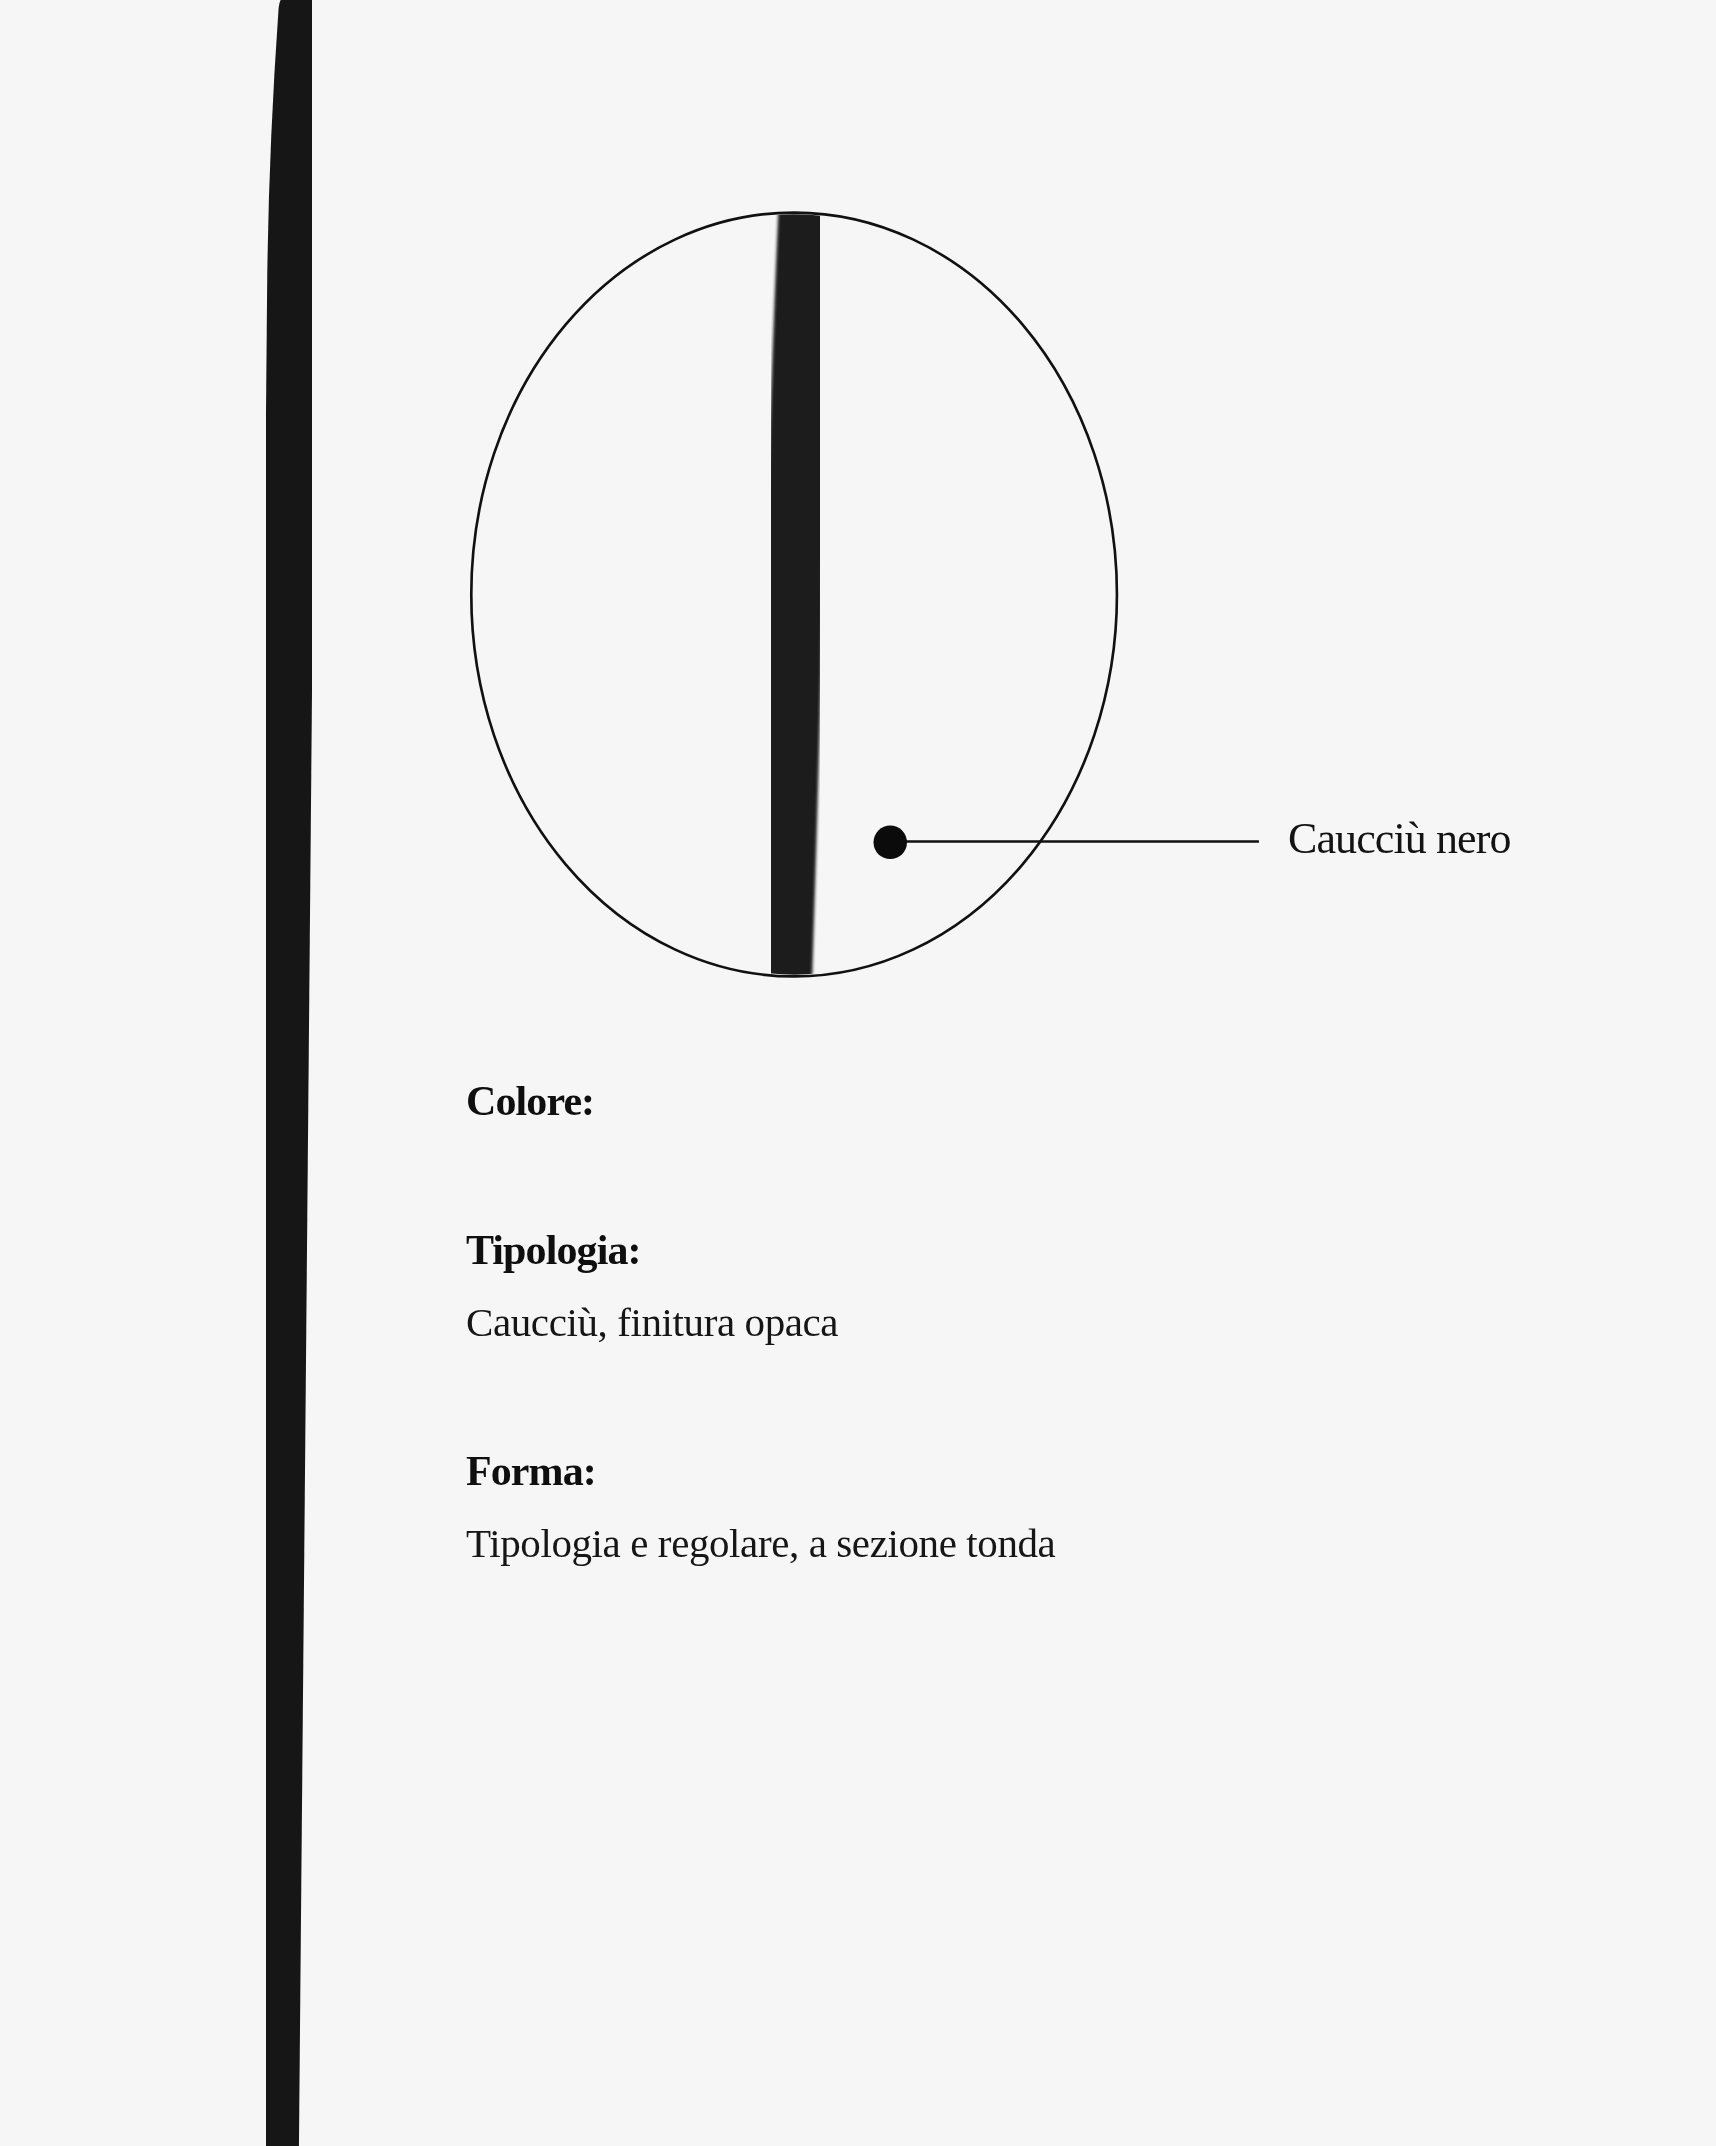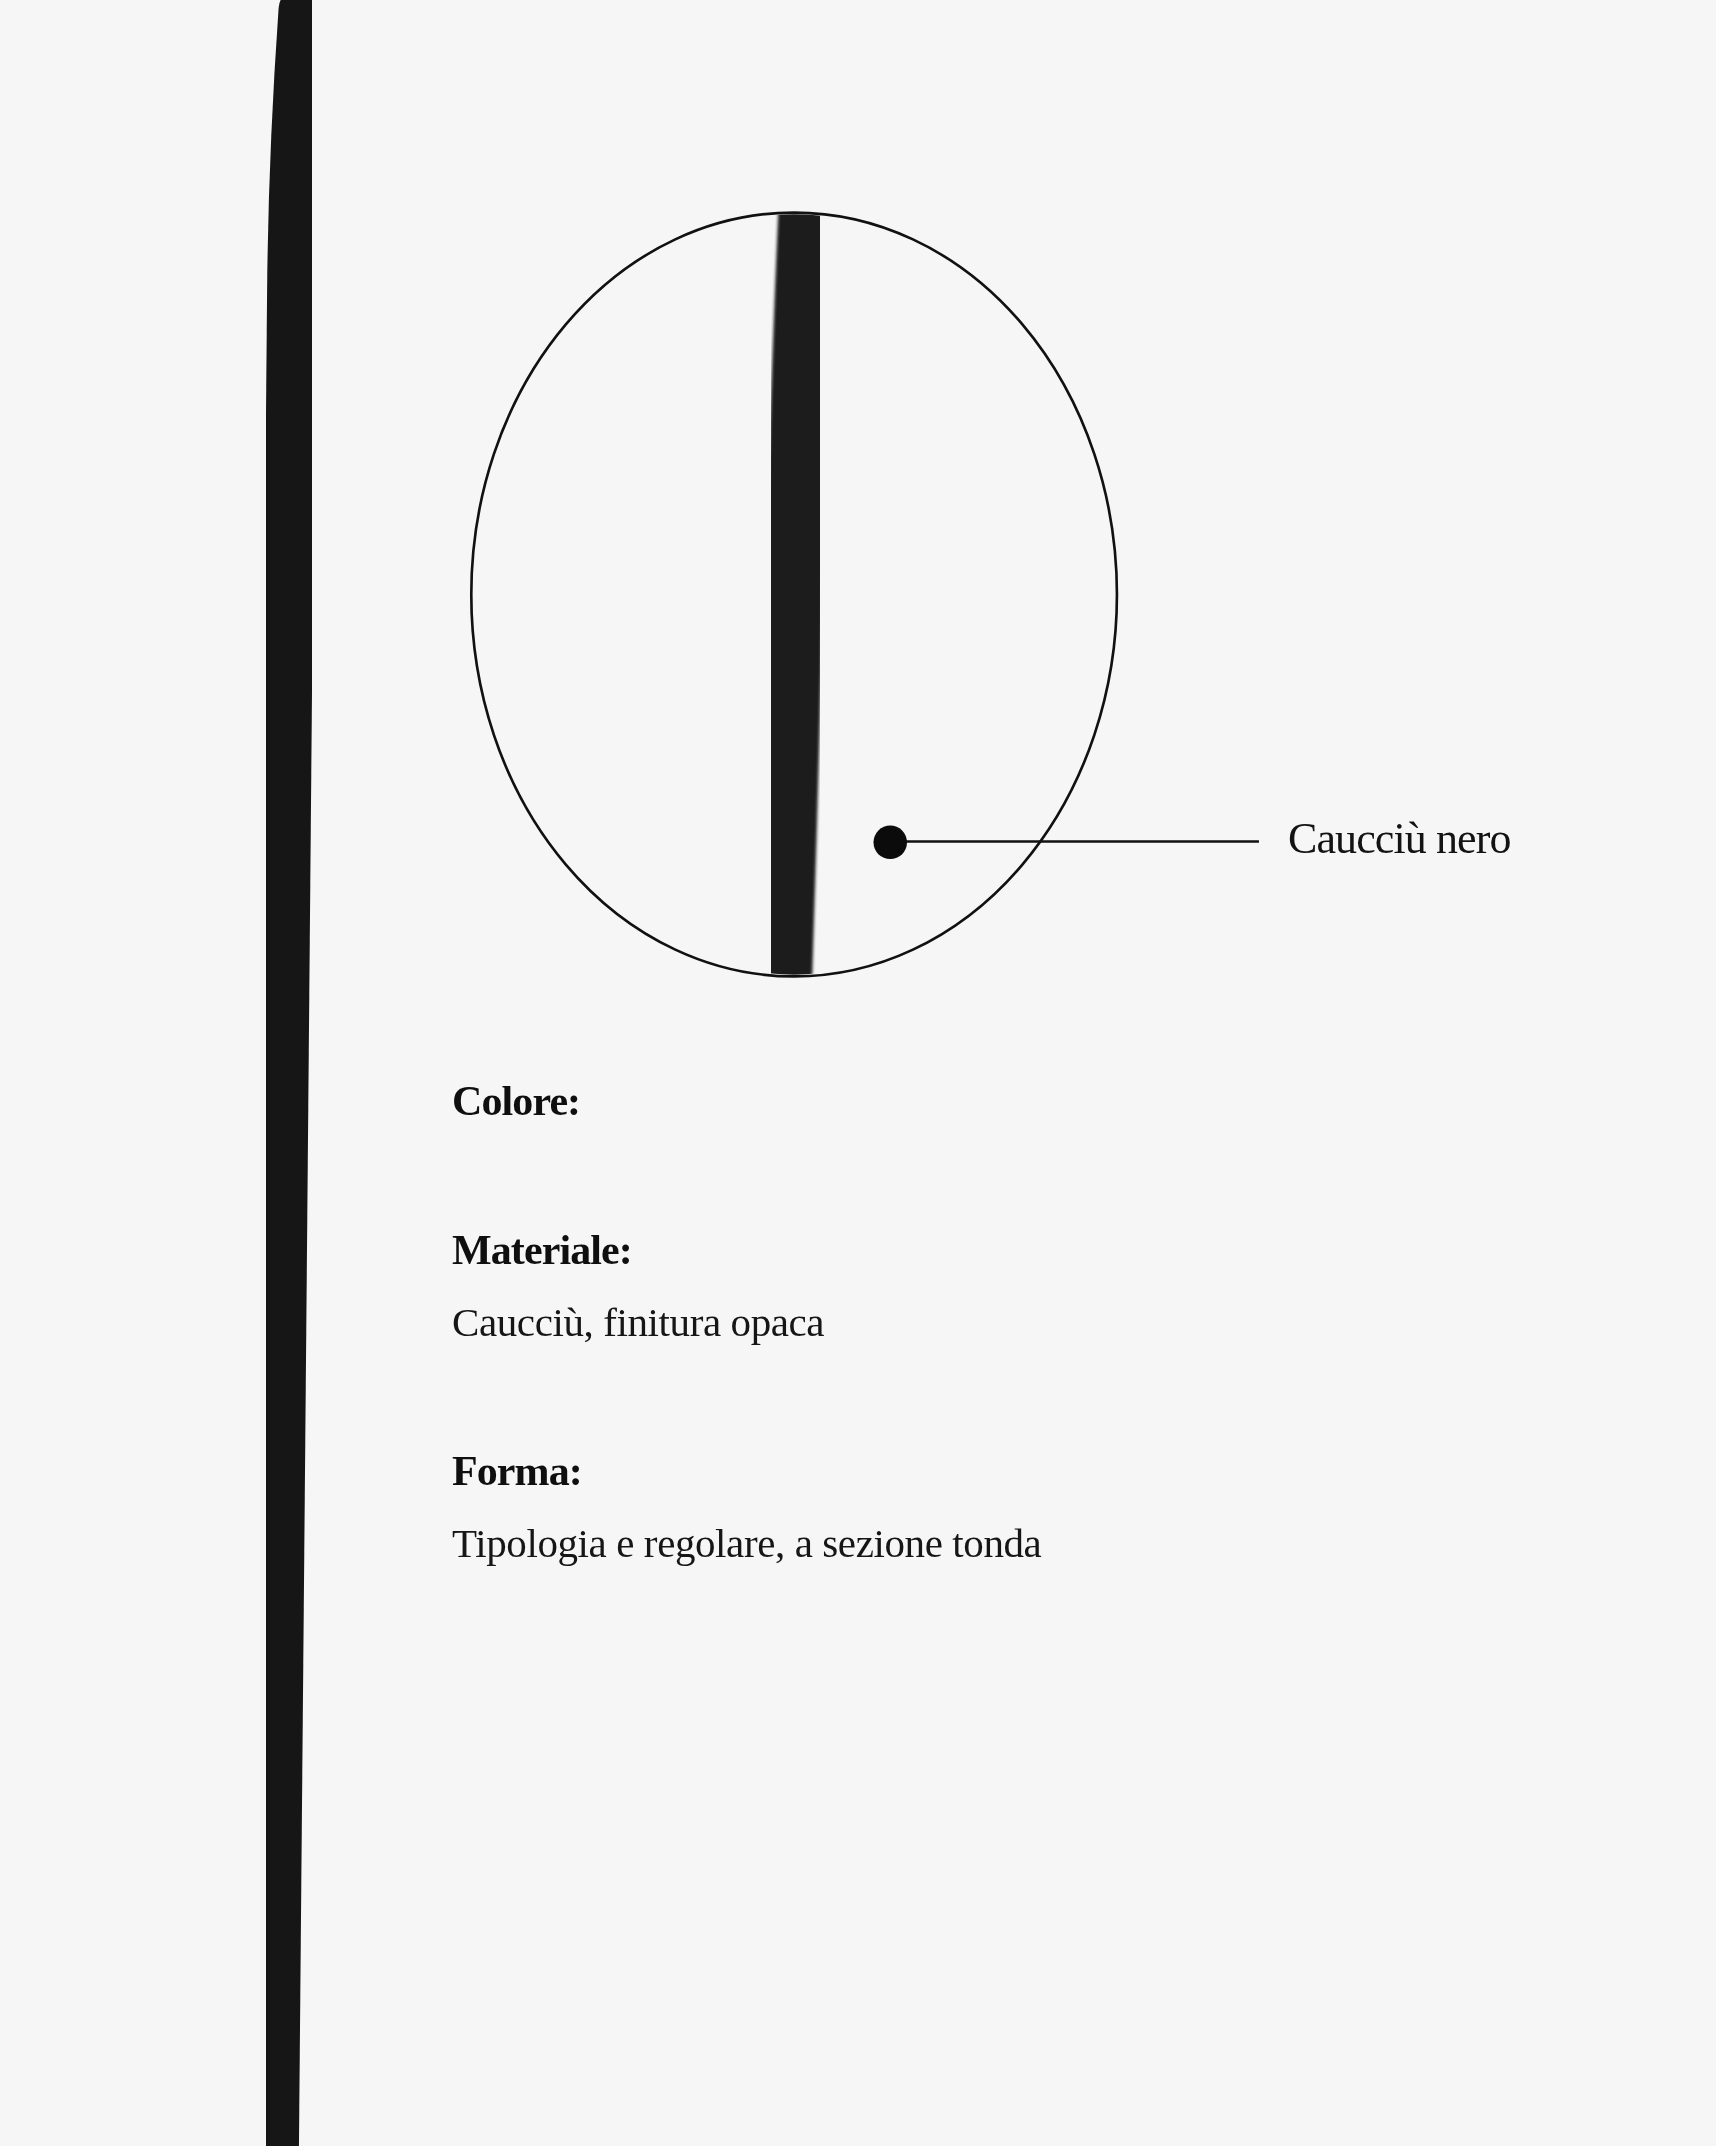--- a/index.html
+++ b/index.html
@@ -29,21 +29,21 @@
     left: 1288px;
     top: 813px;
     font-size: 44px;
     line-height: 51px;
     letter-spacing: -0.9px;
     color: #131313;
     white-space: nowrap;
   }
   .specs {
     position: absolute;
-    left: 452px;
+    left: 466px;
     top: 1066px;
     width: 1235px;
   }
   .spec-section {
     margin: 0 0 78px 0;
   }
   .spec-heading {
     margin: 0;
     font-size: 42px;
     font-weight: 700;
@@ -93,21 +93,21 @@
 
   <div class="callout-label">Caucciù nero</div>
 
   <div class="specs">
 
     <div class="spec-section">
       <h3 class="spec-heading">Colore:</h3>
     </div>
 
     <div class="spec-section">
-      <h3 class="spec-heading">Materiale:</h3>
+      <h3 class="spec-heading">Tipologia:</h3>
       <p class="spec-value">Caucciù, finitura opaca</p>
     </div>
 
     <div class="spec-section">
       <h3 class="spec-heading">Forma:</h3>
       <p class="spec-value">Tipologia e regolare, a sezione tonda</p>
     </div>
 
 
   </div>

